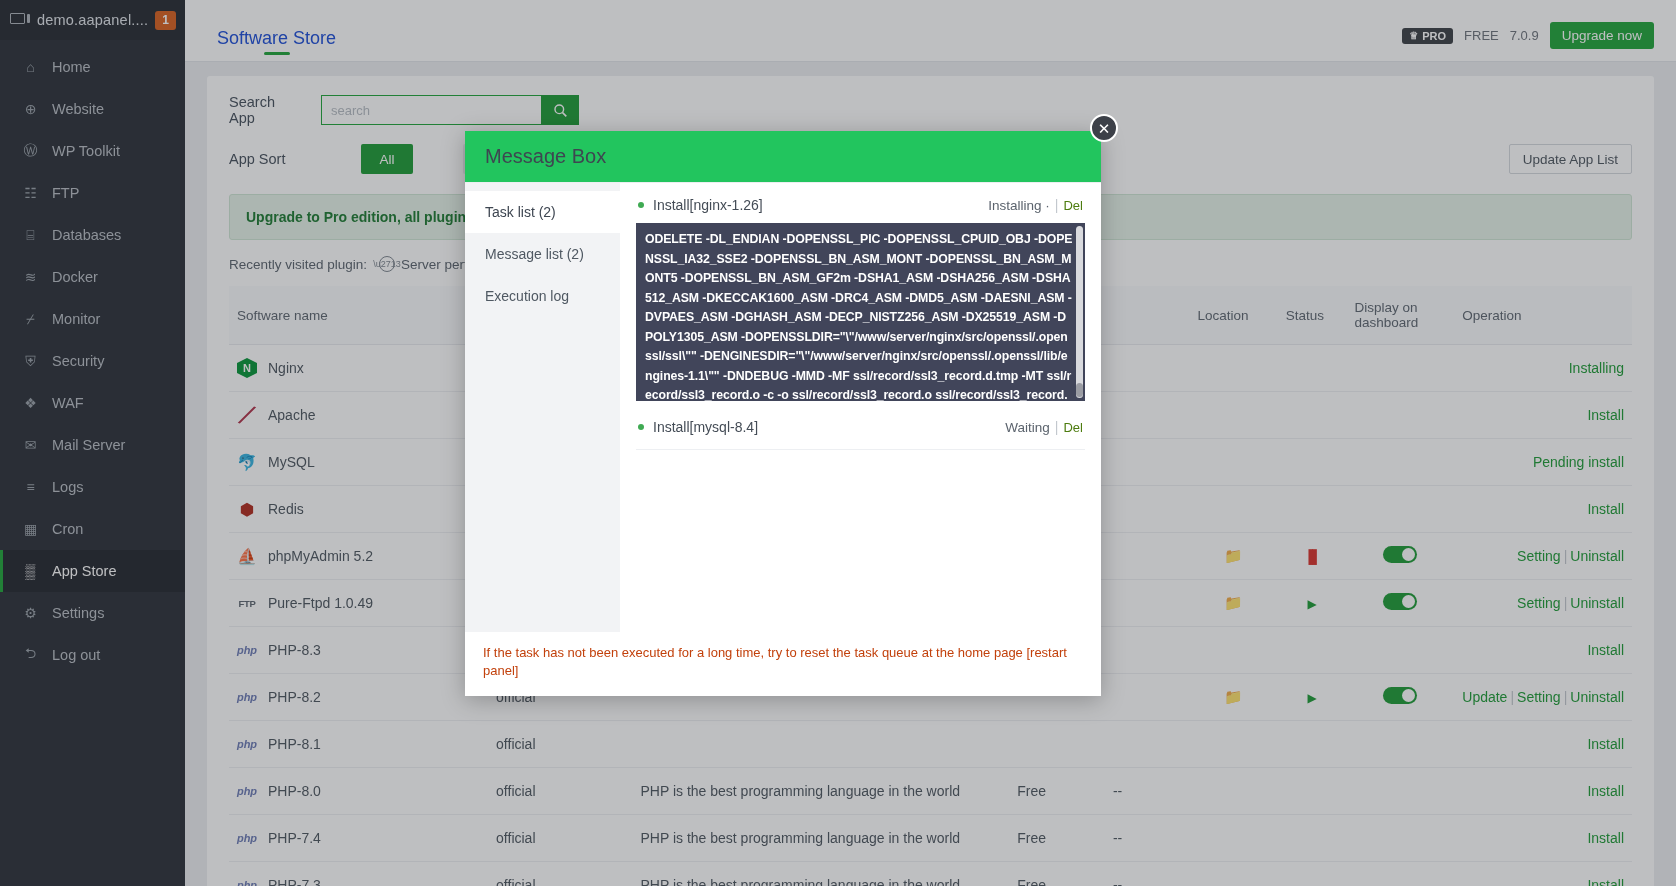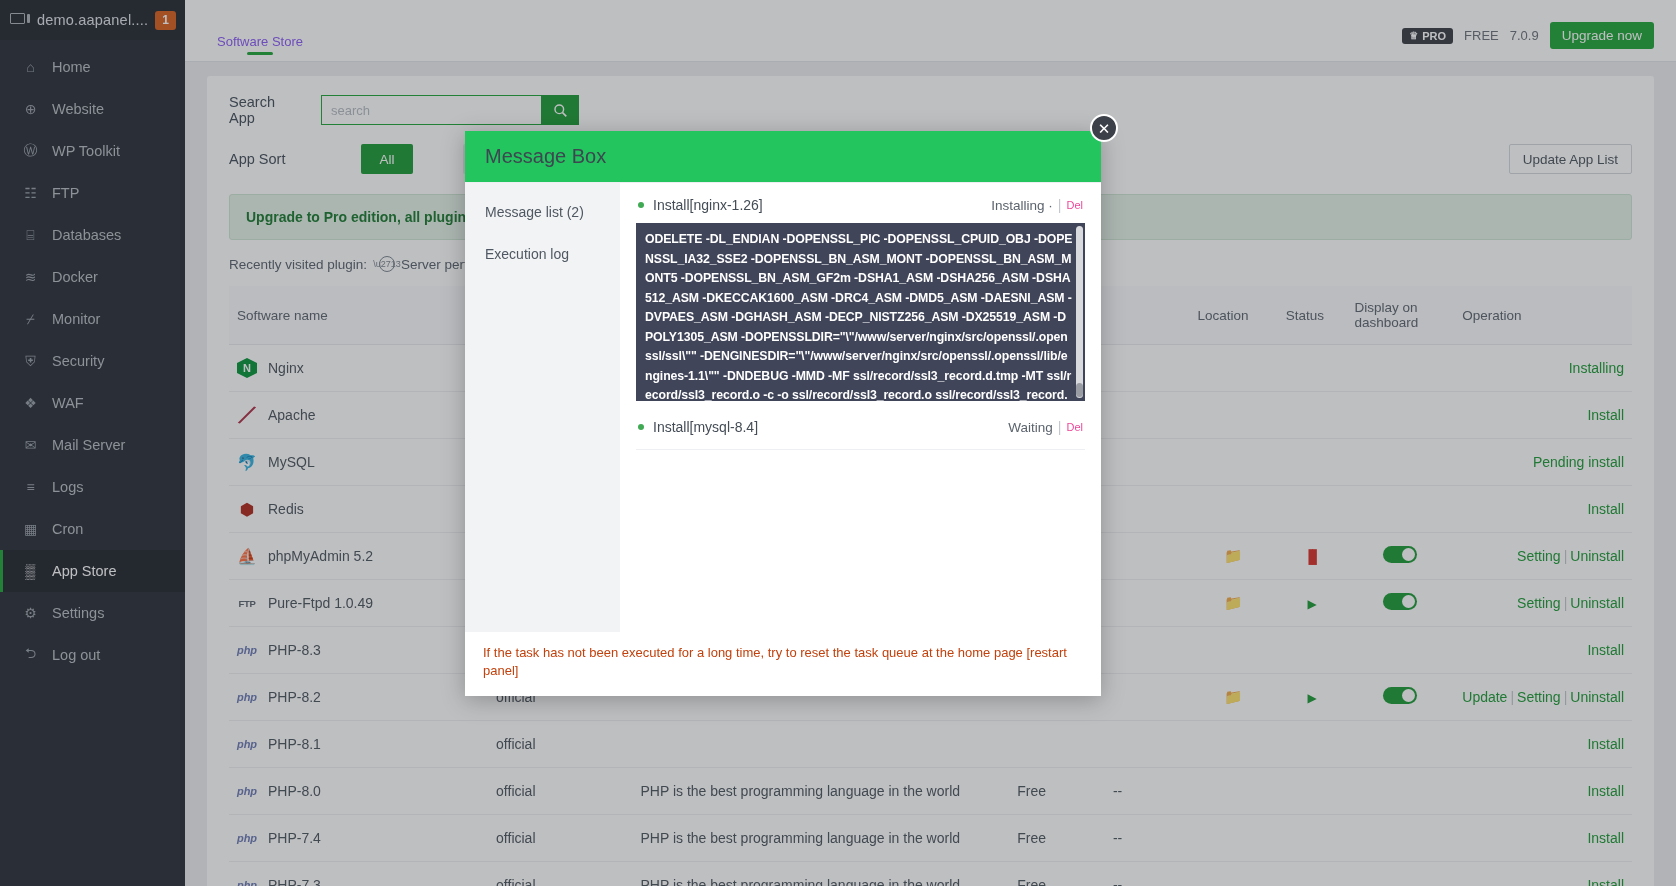--- a/index.html
+++ b/index.html
@@ -52,21 +52,21 @@
     position: absolute; left: 185px; top: 0; right: 0; bottom: 0;
     background: #eceef1; overflow: hidden;
   }
   .topbar {
     height: 62px; background: #fff; display: flex; align-items: flex-end;
     justify-content: space-between; padding: 0 22px 0 18px;
     border-bottom: 1px solid #e3e6ea;
   }
   .tab-wrap { display: flex; align-items: flex-end; height: 100%; }
   .tab {
-    font-size: 13px; color: #8b5cf6; padding: 0 14px 12px 14px;
+    font-size: 18px; color: #1d4ed8; padding: 0 14px 12px 14px;
     position: relative; cursor: pointer;
   }
   .tab::after {
     content: ''; position: absolute; left: 50%; transform: translateX(-50%);
     bottom: 6px; width: 26px; height: 3px; background: #20a53a; border-radius: 2px;
   }
   .top-right { display: flex; align-items: center; gap: 11px; padding-bottom: 12px; }
   .pro-chip {
     background: #3c3f45; color: #fff; font-size: 11px; font-weight: bold;
     border-radius: 3px; padding: 2px 7px; display: flex; align-items: center; gap: 4px;
@@ -188,21 +188,21 @@
   .modal-main {
     flex: 1; padding: 0 16px; display: flex; flex-direction: column; min-width: 0;
   }
   .task {
     display: flex; align-items: center; font-size: 14px; color: #444c56;
     padding: 14px 2px 10px 2px;
   }
   .dot { width: 6px; height: 6px; border-radius: 50%; background: #3faa53; margin-right: 9px; flex: none; }
   .task-name { flex: 1; }
   .task-status { color: #5b636d; font-size: 13.5px; }
-  .task-del { color: #ec4899; font-size: 11px; cursor: pointer; text-decoration: none; }
+  .task-del { color: #4d7c0f; font-size: 13px; cursor: pointer; text-decoration: none; }
   .task-sep { color: #c3c8ce; margin: 0 5px; }
   .logbox {
     background: #41455a; color: #fff; font-size: 12.3px; line-height: 19.5px;
     font-family: "Liberation Sans", sans-serif; font-weight: bold;
     padding: 7px 12px 7px 9px; height: 178px; overflow: hidden;
     position: relative; word-break: break-all; letter-spacing: -.1px;
   }
   .logbox .scroll-track {
     position: absolute; right: 2px; top: 3px; bottom: 3px; width: 7px;
     background: #d9dade; border-radius: 4px;
@@ -560,20 +560,21 @@
     </div>
   </div>
 
   <div class="overlay"></div>
 
   <div class="modal">
     <div class="modal-close">✕</div>
     <div class="modal-head">Message Box</div>
     <div class="modal-body">
       <div class="modal-nav" id="modal-nav">
+          <div class="nav-item active">Task list (2)</div>
           <div class="nav-item">Message list (2)</div>
           <div class="nav-item">Execution log</div>
         </div>
       <div class="modal-main">
 
         <div class="task">
           <span class="dot"></span>
           <span class="task-name">Install[nginx-1.26]</span>
           <span class="task-status">Installing ·</span>
           <span class="task-sep">|</span>

